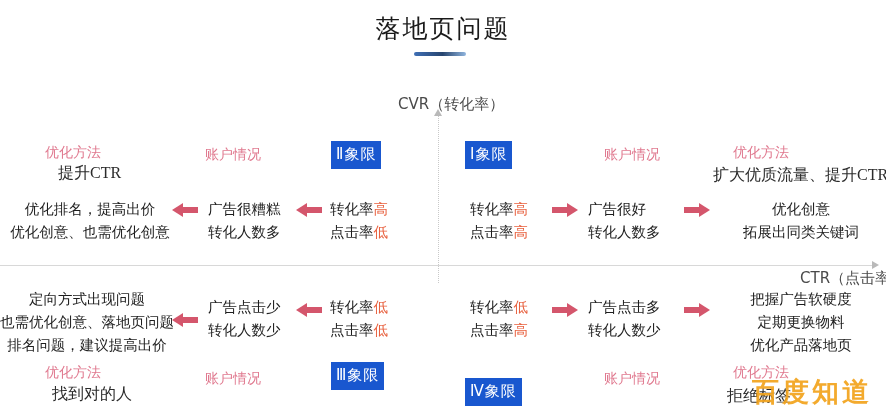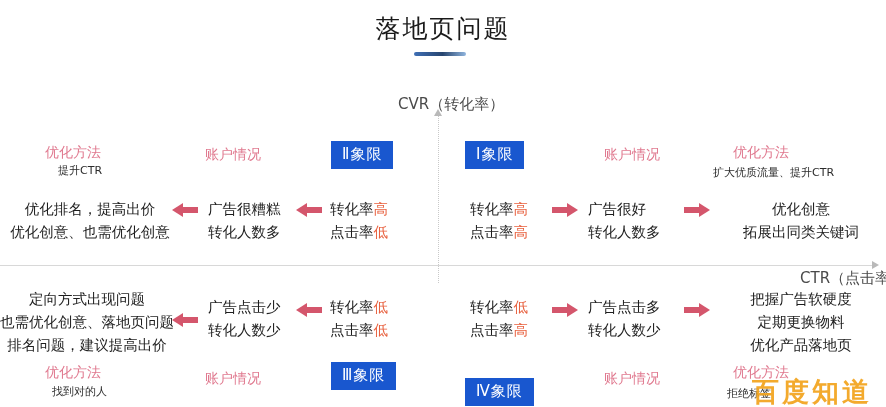--- a/index.html
+++ b/index.html
@@ -52,37 +52,37 @@
   .axis-label-y { left: 398px; top: 95px; }
   .axis-label-x { left: 800px; top: 269px; }
 
   
   .badge {
     position: absolute;
     background: #1957cf;
     color: #ffffff;
     font-size: 15px;
     letter-spacing: 1px;
-    padding: 3px 10px 4px;
+    padding: 3px 4px 4px;
     white-space: nowrap;
     box-shadow: 0 0 0 1px #1957cf;
   }
   .badge-q2 { left: 332px; top: 142px; }
   .badge-q1 { left: 466px; top: 142px; }
   .badge-q3 { left: 332px; top: 363px; }
   .badge-q4 { left: 466px; top: 363px; margin-top: 16px; }
 
   
   .hdr {
     position: absolute; white-space: nowrap;
     color: #e0798f; font-size: 14px;
   }
   .sub {
     position: absolute; white-space: nowrap;
-    color: #2b2b2b; font-size: 11px;
+    color: #2b2b2b; font-size: 16px; font-family: Liberation Serif, serif;
   }
 
   
   .blk {
     position: absolute; white-space: nowrap;
     font-size: 14.5px; color: #1d1d1d; line-height: 23px;
   }
   .blk.center { text-align: center; }
   .blk .hi { color: #e8613f; }
   .blk .lo { color: #e8613f; }

